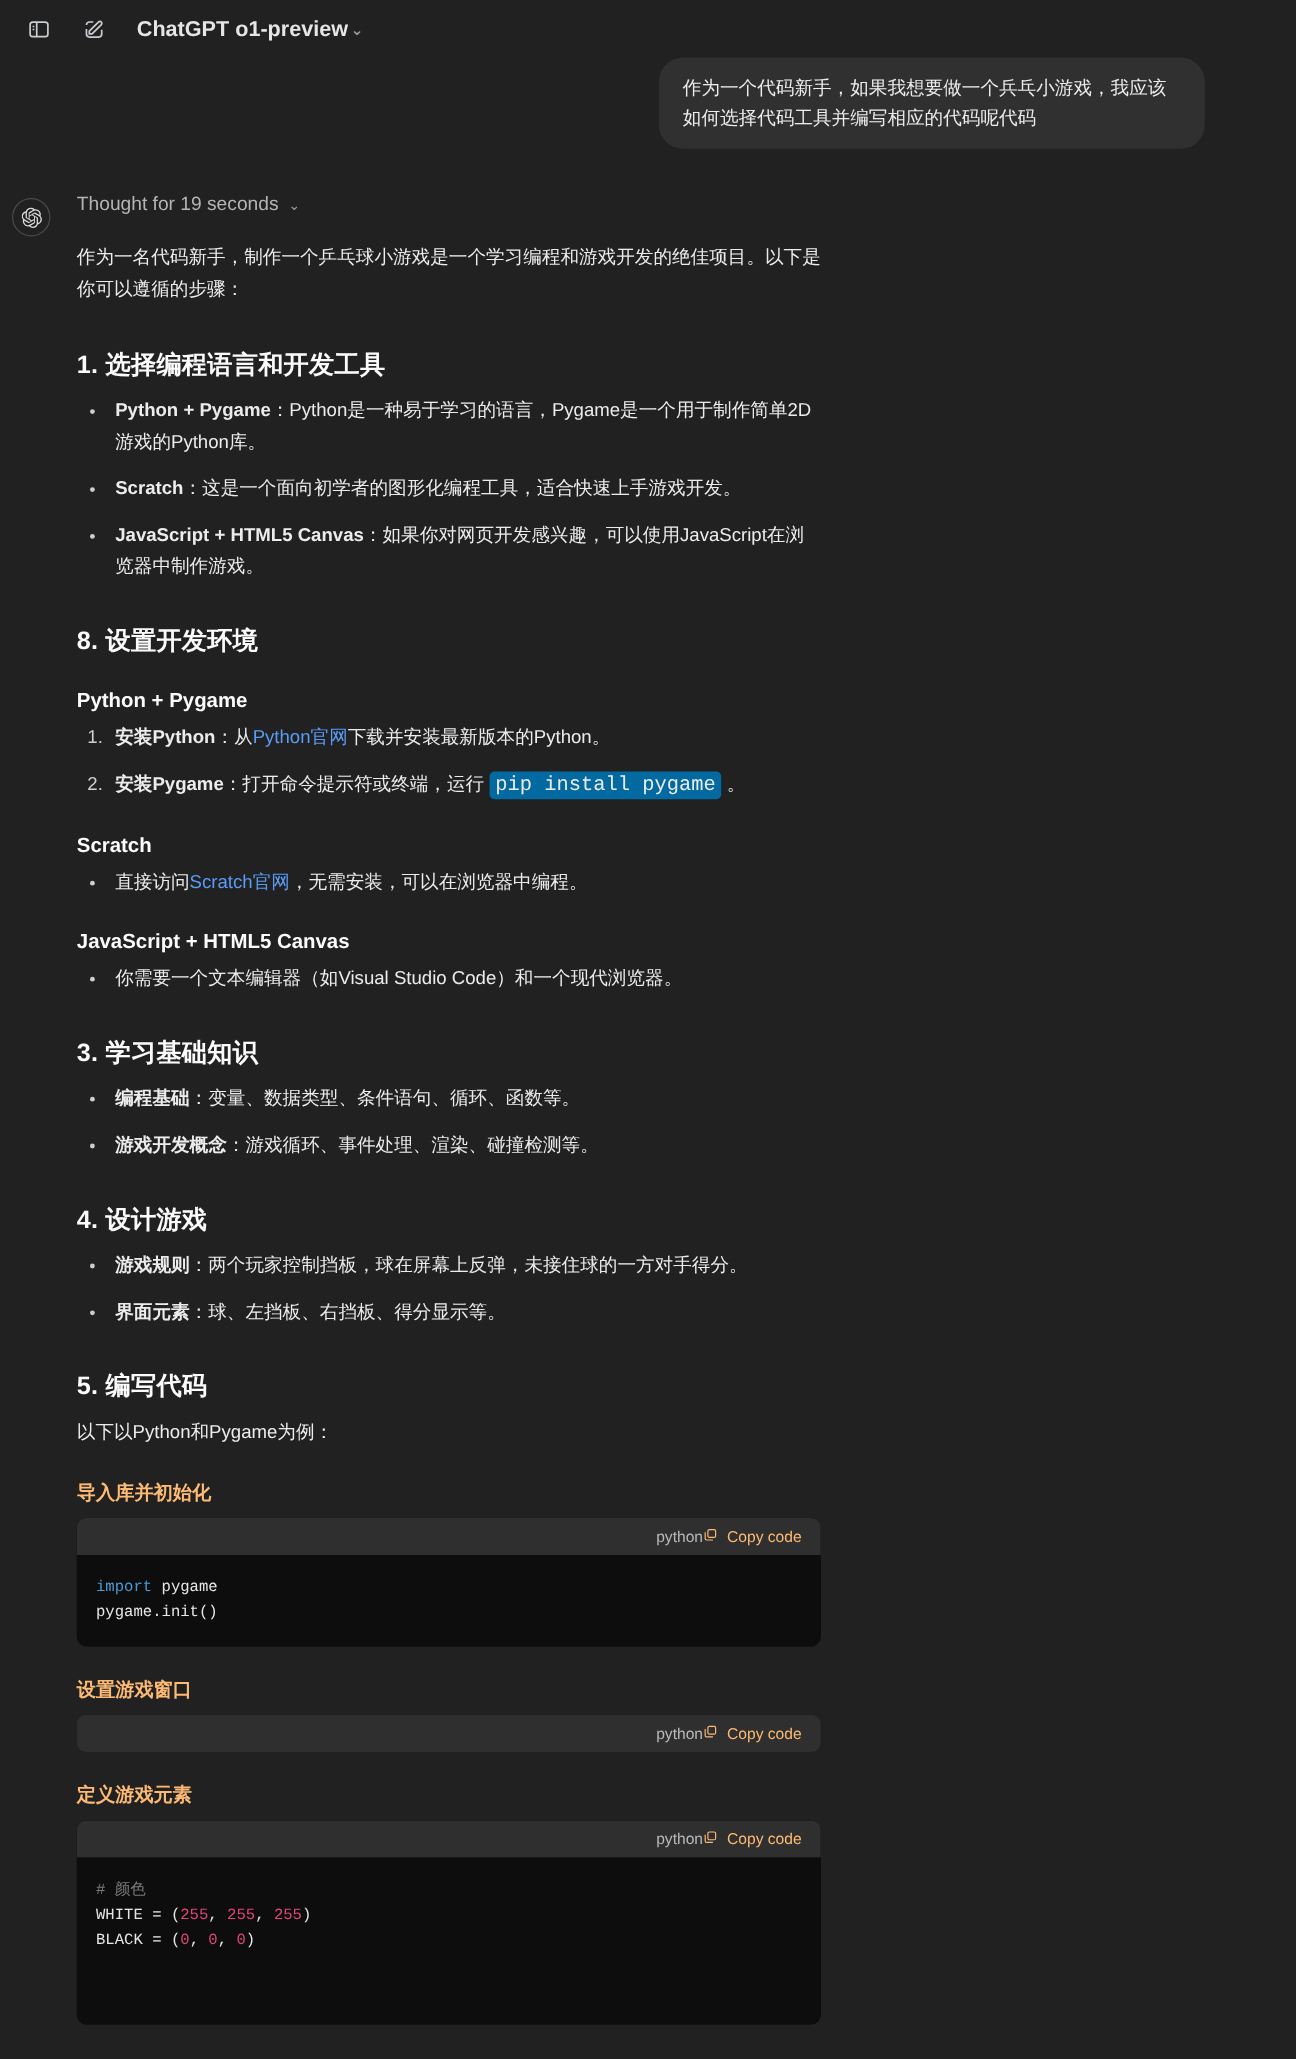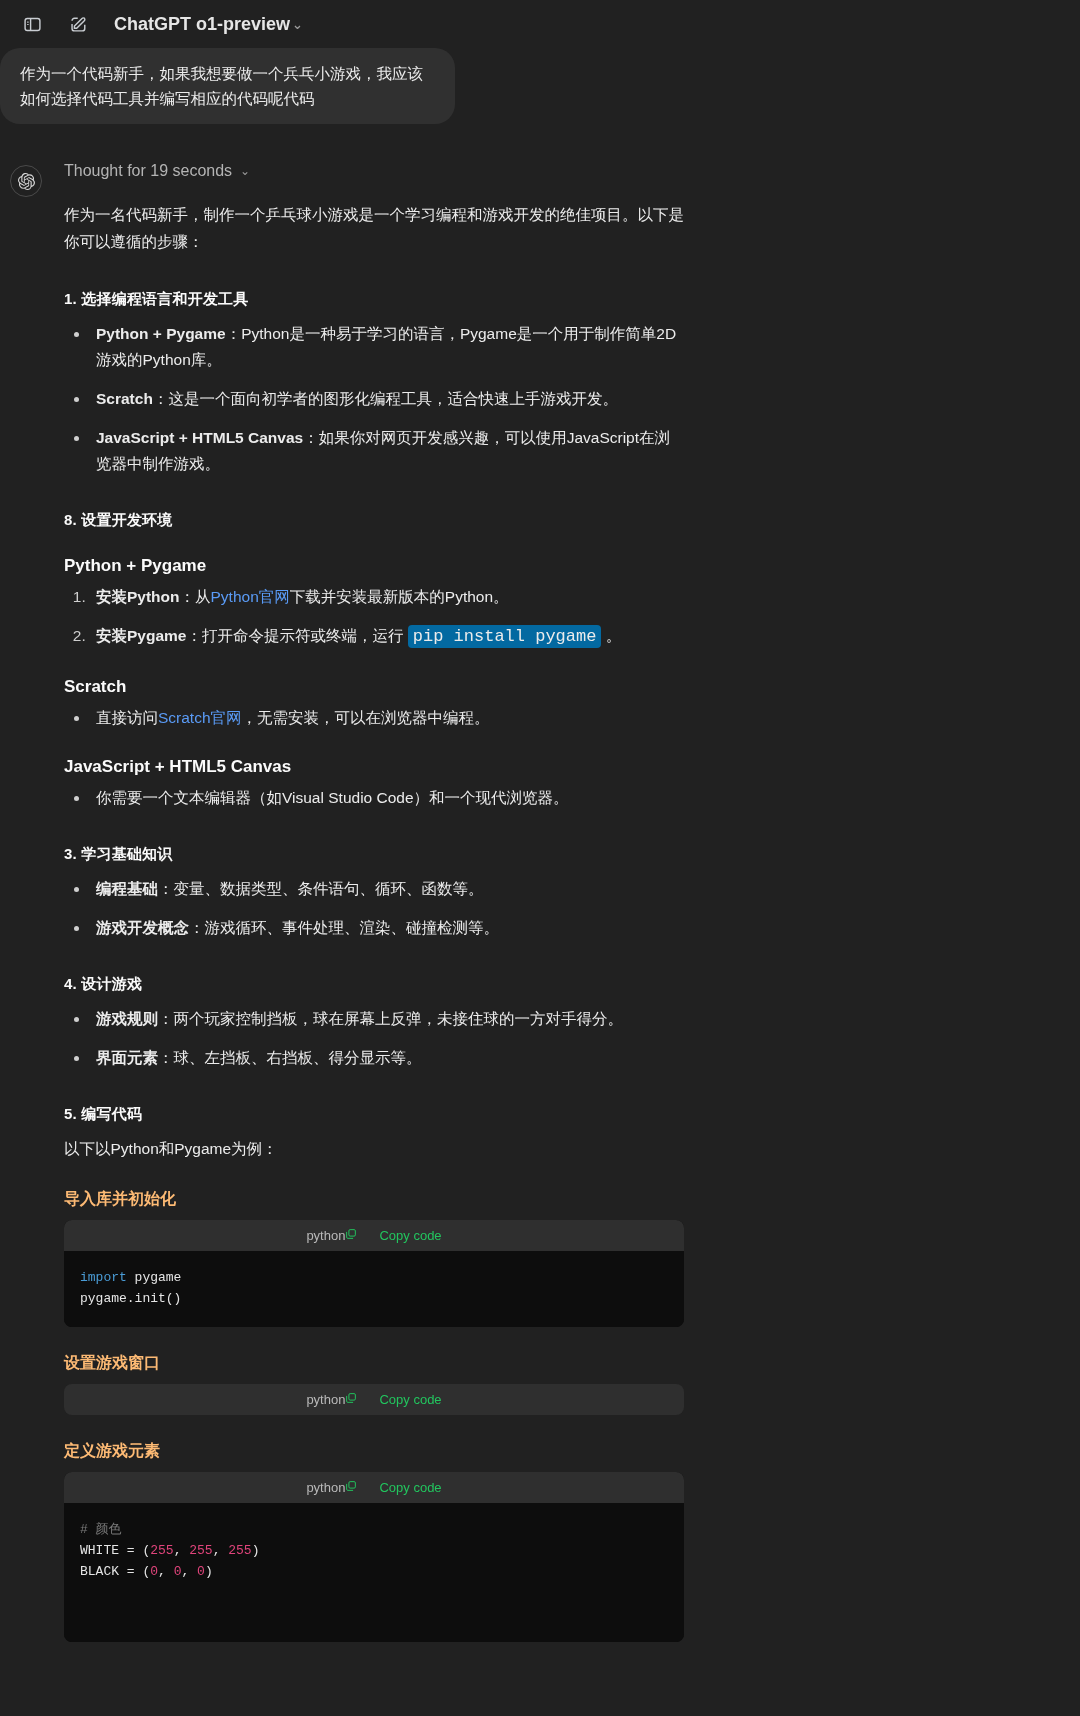--- a/index.html
+++ b/index.html
@@ -36,21 +36,21 @@
     padding: 4px 8px 4px 4px;
     border-radius: 8px;
     margin-left: 2px;
   }
   .chev { color: #9b9b9b; font-size: 13px; line-height: 1; }
 
   
   .conversation { padding: 0 0 40px 0; }
 
   .turn-user {
-    display: flex; justify-content: flex-start;
+    display: flex; justify-content: flex-end;
     padding: 0 76px 0 0;
   }
   .user-bubble {
     background: #303030;
     border-radius: 20px;
     padding: 13px 20px;
     max-width: 455px;
     font-size: 15.5px;
     line-height: 1.62;
     color: #ececec;
@@ -79,21 +79,21 @@
   .thought-row .chev2 { font-size: 12px; color: #9a9a9a; }
 
   p.para {
     font-size: 15.5px;
     line-height: 1.72;
     margin: 0 0 6px 0;
     color: #ececec;
   }
 
   h2.sec {
-    font-size: 15px;
+    font-size: 21px;
     font-weight: bold;
     margin: 34px 0 12px 0;
     color: #fbfbfb;
     letter-spacing: .2px;
   }
   h3.sub {
     font-size: 17px;
     font-weight: bold;
     margin: 26px 0 8px 0;
     color: #fbfbfb;
@@ -129,28 +129,28 @@
 
   
   .codeblock {
     border-radius: 8px;
     overflow: hidden;
     margin: 6px 0 4px 0;
     background: #0d0d0d;
   }
   .code-head {
     background: #2f2f2f;
-    display: flex; align-items: center; justify-content: center;
+    display: flex; align-items: center; justify-content: flex-end;
     padding: 8px 16px;
     font-size: 13px;
     color: #b9b9b9;
   }
   .copy {
-    display: flex; align-items: center; gap: 22px;
-    color: #22c55e;
+    display: flex; align-items: center; gap: 8px;
+    color: #fdba74;
     font-size: 13px;
   }
   pre.code-body {
     margin: 0;
     padding: 16px 16px 18px 16px;
     font-family: "Liberation Mono", "DejaVu Sans Mono", monospace;
     font-size: 13px;
     line-height: 1.62;
     color: #e6e6e6;
     background: #0d0d0d;

